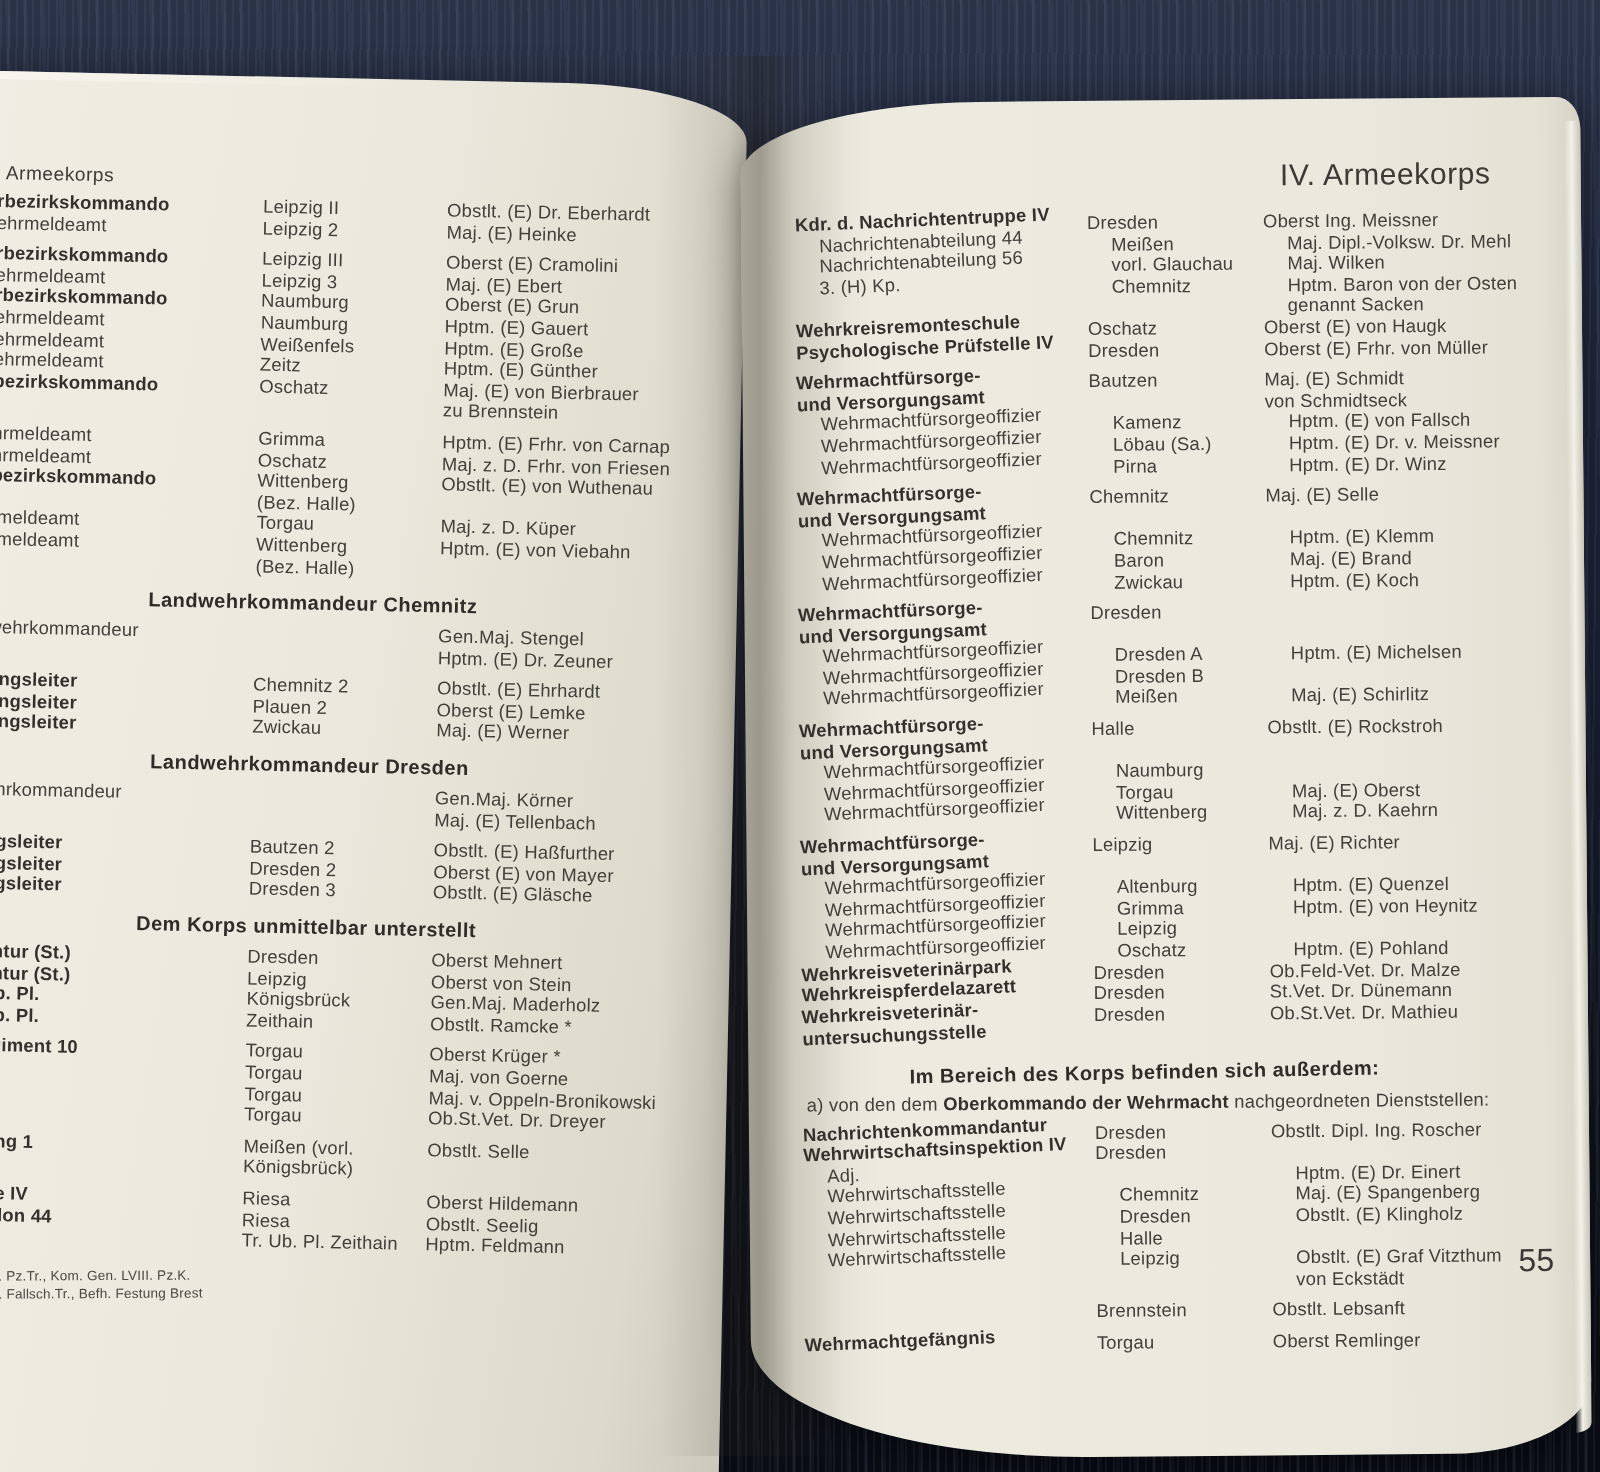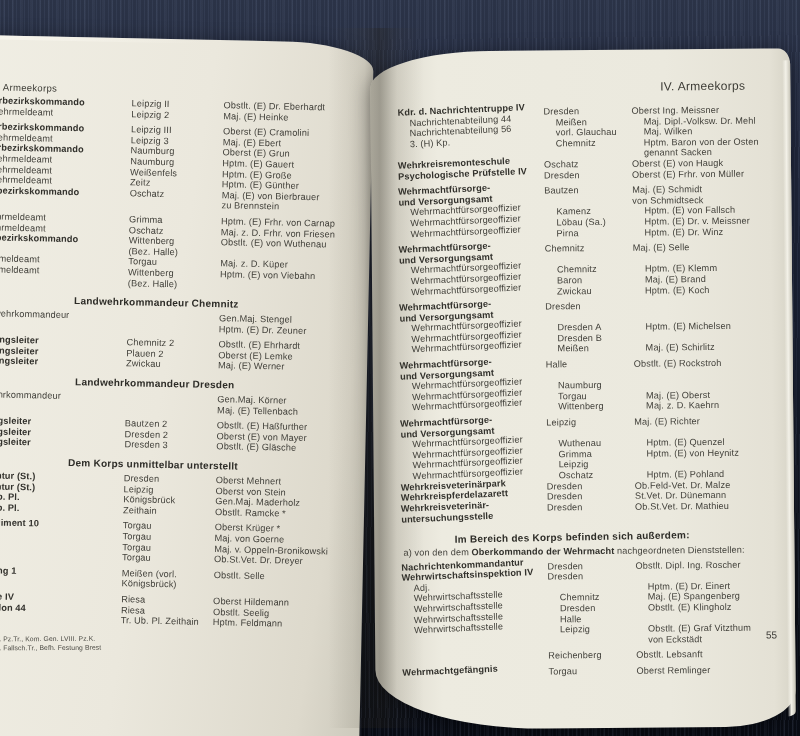--- a/index.html
+++ b/index.html
@@ -32,22 +32,22 @@
     box-shadow:0 4px 20px rgba(0,0,0,.45);}
   .fore-edge{position:absolute;right:0;top:12px;bottom:10px;width:8px;
     background:linear-gradient(to right,rgba(0,0,0,0),#f3f1e8 45%,#c7c4b7 100%);
     border-top-right-radius:12px 16px;border-bottom-right-radius:40px 26px;}
   .gutter{position:absolute;z-index:4;left:328px;top:28px;width:96px;height:700px;pointer-events:none;
     background:linear-gradient(to right,rgba(60,55,40,0) 0%,rgba(60,55,40,.13) 38%,
                rgba(35,31,22,.30) 54%,rgba(60,55,40,.10) 72%,rgba(60,55,40,0) 100%);}
 
   
   .lp-header{position:absolute;left:76px;top:46px;font-size:9.5px;letter-spacing:.3px;color:#3c3b35;}
-  .rp-header{position:absolute;right:45px;top:30px;font-size:12px;letter-spacing:.3px;color:#3c3b35;margin-left:46px;}
-  .page-num{position:absolute;right:18px;bottom:86px;font-size:10px;color:#3a3935;}
+  .rp-header{position:absolute;right:45px;top:30px;font-size:15px;letter-spacing:.3px;color:#3c3b35;margin-left:46px;}
+  .page-num{position:absolute;right:18px;bottom:86px;font-size:16px;color:#3a3935;}
 
   
   .content{position:absolute;font-size:9.2px;line-height:10.6px;color:#403f39;letter-spacing:.12px;}
   .lp-content{left:72px;top:60px;width:354px;}
   .rp-content{left:27px;top:56px;width:382px;}
   .row{display:flex;align-items:flex-start;}
   .cell{white-space:pre-line;}
   .c1{flex:0 0 133px;}
   .rp .c1{flex:0 0 146px;transform:rotate(-2deg);transform-origin:left center;}
   .c2{flex:0 0 92px;}
@@ -392,21 +392,21 @@
         </div>
         <div class="row-gap"></div>
         <div class="row">
           <span class="cell c1 bold">Wehrmachtfürsorge-
 und Versorgungsamt</span>
           <span class="cell c2">Leipzig</span>
           <span class="cell c3">Maj. (E) Richter</span>
         </div>
         <div class="row">
           <span class="cell c1 ind">Wehrmachtfürsorgeoffizier</span>
-          <span class="cell c2">Wuthenau</span>
+          <span class="cell c2">Altenburg</span>
           <span class="cell c3">Hptm. (E) Quenzel</span>
         </div>
         <div class="row">
           <span class="cell c1 ind">Wehrmachtfürsorgeoffizier</span>
           <span class="cell c2">Grimma</span>
           <span class="cell c3">Hptm.  (E) von Heynitz</span>
         </div>
         <div class="row">
           <span class="cell c1 ind">Wehrmachtfürsorgeoffizier</span>
           <span class="cell c2">Leipzig</span>
@@ -467,21 +467,21 @@
         </div>
         <div class="row">
           <span class="cell c1 ind">Wehrwirtschaftsstelle</span>
           <span class="cell c2">Leipzig</span>
           <span class="cell c3">Obstlt. (E) Graf Vitzthum
 von Eckstädt</span>
         </div>
         <div class="row-gap"></div>
         <div class="row">
           <span class="cell c1"></span>
-          <span class="cell c2">Reichenberg</span>
+          <span class="cell c2">Brennstein</span>
           <span class="cell c3">Obstlt. Lebsanft</span>
         </div>
         <div class="row-gap"></div>
         <div class="row">
           <span class="cell c1 bold">Wehrmachtgefängnis</span>
           <span class="cell c2">Torgau</span>
           <span class="cell c3">Oberst Remlinger</span>
         </div>
       </div>
     <div class="page-num">55</div>

